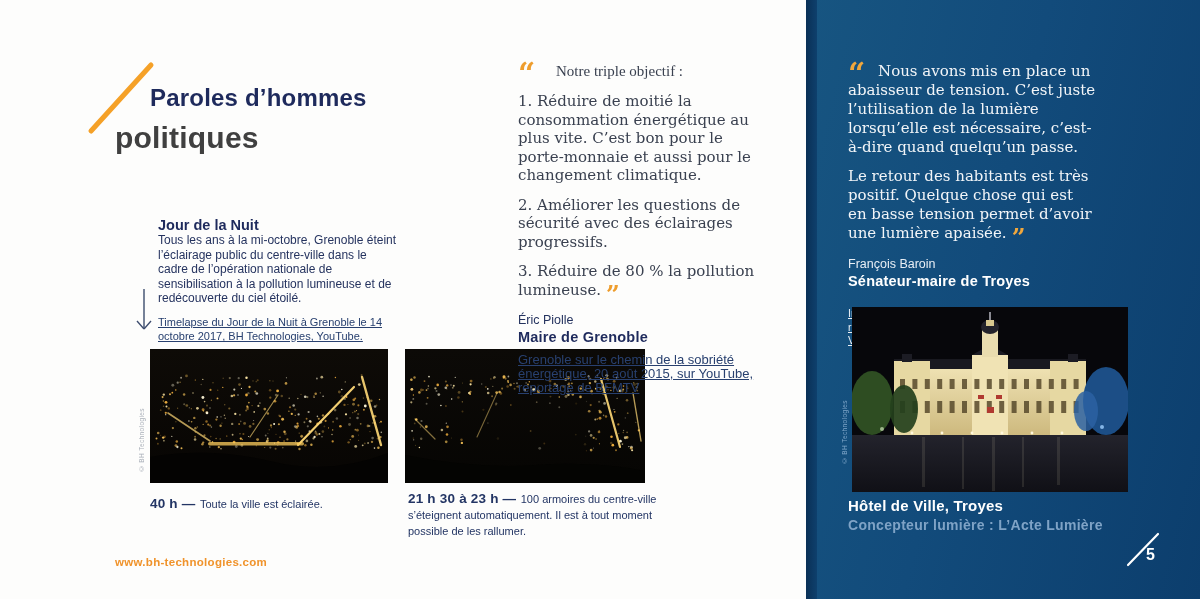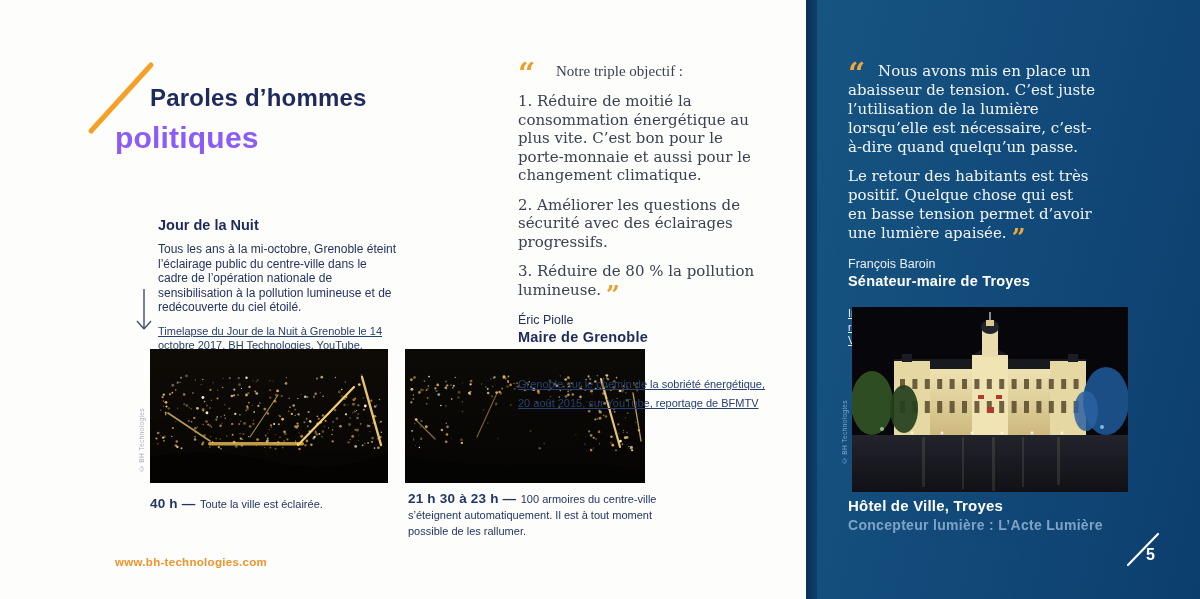--- a/index.html
+++ b/index.html
@@ -6,24 +6,24 @@
   html,body { width:1200px; height:599px; }
   body { font-family:"Liberation Sans", sans-serif; background:#ffffff; position:relative; overflow:hidden; }
 
   #spread { position:absolute; inset:0; width:1200px; height:599px; background:#ffffff; }
 
   
   .page-left { position:absolute; left:0; top:0; width:806px; height:599px; background:#fdfdfc; }
 
   .title-slash { position:absolute; left:86px; top:60px; }
   .page-title-l1 { position:absolute; left:150px; top:84px; font-size:24px; font-weight:800; color:#1e2a5c; letter-spacing:.2px; }
-  .page-title-l2 { position:absolute; left:115px; top:121px; font-size:30px; font-weight:800; color:#8b5cf6; letter-spacing:.2px; }
+  .page-title-l2 { position:absolute; left:115px; top:121px; font-size:30px; font-weight:800; color:#404040; letter-spacing:.2px; }
 
   .jdln { position:absolute; left:158px; top:217px; width:242px; }
-  .jdln h3 { font-size:14.5px; font-weight:700; color:#1e2a5c; margin-bottom:9px; }
+  .jdln h3 { font-size:14.5px; font-weight:700; color:#1e2a5c; }
   .jdln p  { font-size:12px; line-height:14.6px; font-weight:500; color:#25335f; }
   .jdln-link { display:block; margin-top:9px; font-size:11px; line-height:14px; font-weight:500;
                color:#28406f; text-decoration:underline; cursor:pointer; }
   .down-arrow { position:absolute; left:133px; top:287px; }
 
   .photo { position:absolute; background:#000; }
   .photo svg { display:block; }
   #photo1 { left:150px; top:349px; }
   #photo2 { left:405px; top:349px; }
   .photo-credit { position:absolute; font-size:6.5px; color:#a9afb8; letter-spacing:.4px;
@@ -46,22 +46,22 @@
   .q-open { position:absolute; left:0; top:-6px; font-family:"DejaVu Serif", serif; font-weight:700;
             font-size:30px; color:#ee9d2d; letter-spacing:-2px; }
   .quote-col .q-intro { text-indent:38px; font-size:15px; line-height:18px; margin-bottom:12px;font-family:Liberation Serif, serif; }
   .quote-col p.q-item { font-size:15px; line-height:18.5px; margin-bottom:11px; }
   .q-close { font-family:"DejaVu Serif", serif; font-weight:700; font-size:24px; color:#ee9d2d;
              letter-spacing:-2px; line-height:0; vertical-align:-8px; margin-left:5px; }
   .author-name { font-family:"Liberation Sans", sans-serif; font-size:12.5px; font-weight:500;
                  color:#25335f; margin-top:14px; }
   .author-role { font-family:"Liberation Sans", sans-serif; font-size:14.5px; font-weight:700;
                  color:#1e2a5c; margin-top:2px; letter-spacing:.2px; }
-  .source-link { display:block; font-family:"Liberation Sans", sans-serif; font-size:11px; line-height:19px;
-                 font-weight:500; color:#28406f; text-decoration:underline; margin-top:30px; cursor:pointer; }
+  .source-link { display:block; font-family:"Liberation Sans", sans-serif; font-size:13px; line-height:14px;
+                 font-weight:500; color:#28406f; text-decoration:underline; margin-top:8px; cursor:pointer; }
 
   
   .page-right { position:absolute; left:806px; top:0; width:394px; height:599px;
                 background:linear-gradient(104deg,#175581 0%,#124b7b 45%,#0c3e6d 100%); }
   .page-right::before { content:""; position:absolute; left:0; top:0; width:11px; height:100%;
                 background:linear-gradient(90deg,#0a3056,#0e406d); }
 
   .quote-col-r { position:absolute; left:42px; top:62px; width:248px;
                  font-family:"DejaVu Serif", serif; color:#f2f5f8; }
   .quote-col-r .q-open { color:#f0a73c; }

